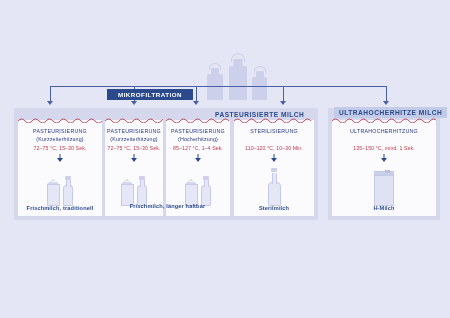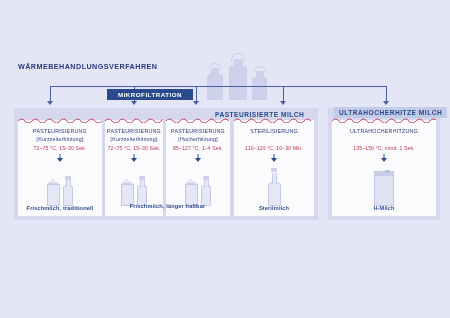--- a/index.html
+++ b/index.html
@@ -383,21 +383,20 @@
     letter-spacing: 0.15px;
     color: #2a4a8c;
     white-space: nowrap;
   }
 </style>
 </head>
 <body>
 
 <div class="canvas">
 
-  <div class="title">WÄRMEBEHANDLUNGSVERFAHREN</div>
 
   <div class="cans">
     <div class="can can-a">
       <div class="can-handle"></div>
     </div>
     <div class="can can-b">
       <div class="can-handle"></div>
     </div>
     <div class="can can-c">
       <div class="can-handle"></div>

